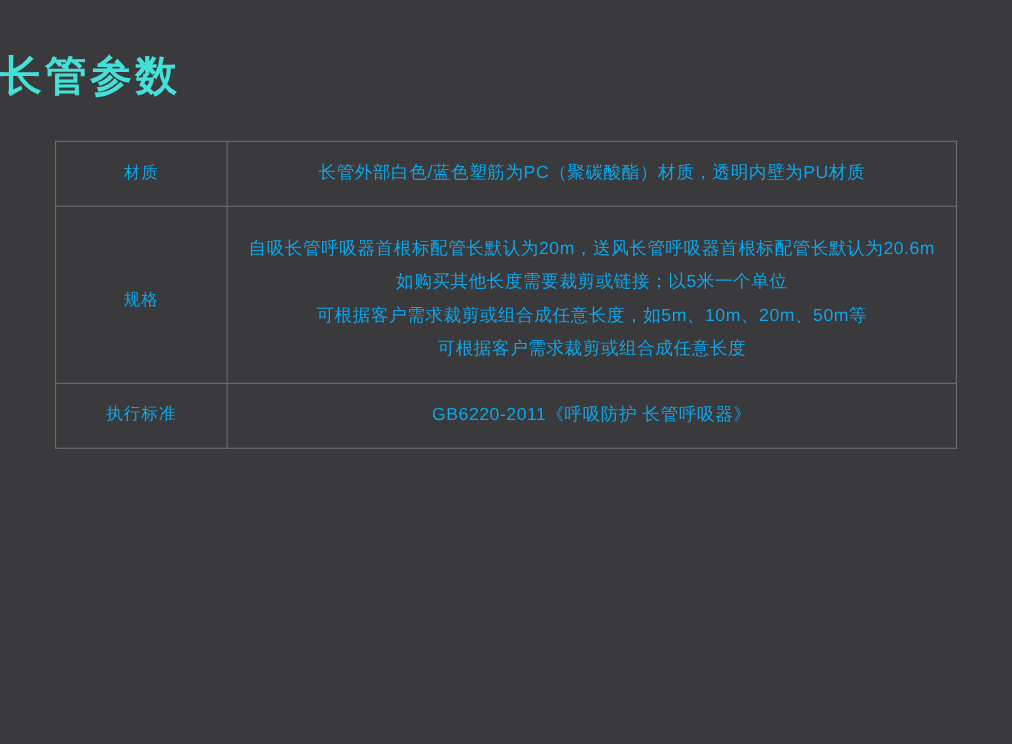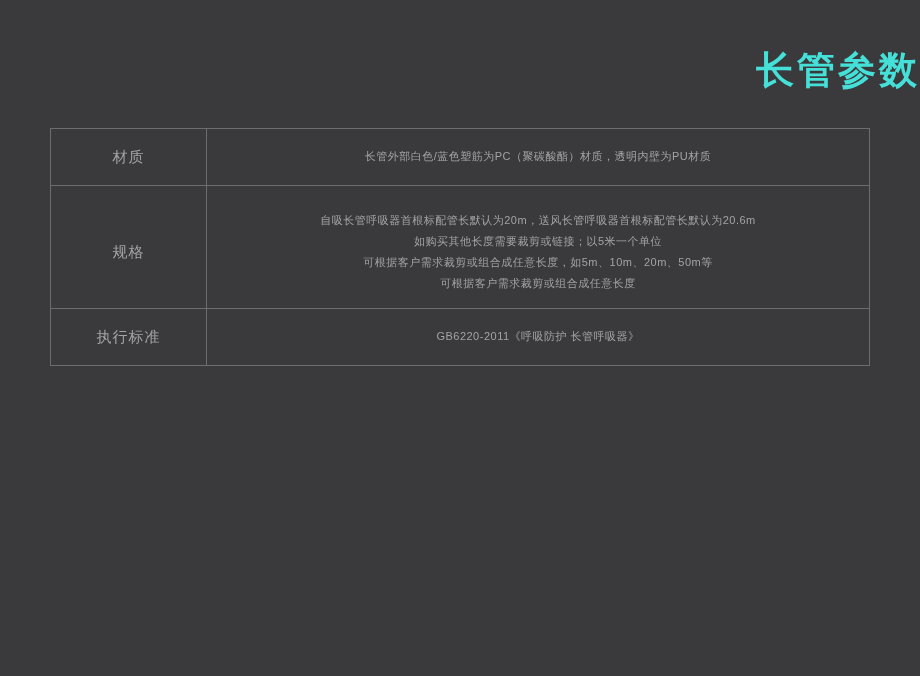--- a/index.html
+++ b/index.html
@@ -13,50 +13,50 @@
     font-family: "Liberation Sans", sans-serif;
     overflow: hidden;
   }
   .page {
     position: relative;
     width: 920px;
     height: 676px;
     box-sizing: border-box;
   }
   .title {
-    text-align: right;
+    text-align: left;
     color: #45e0d8;
     font-size: 38px;
     font-weight: bold;
     letter-spacing: 3px;
     padding-top: 48px;
     line-height: 1.2;
   }
   .spec-table {
     width: 820px;
     margin: 34px auto 0 auto;
     border-collapse: collapse;
     table-layout: fixed;
   }
   .spec-table td {
     border: 1px solid #6d6d70;
-    color: #a3a3a3;
+    color: #0ea5e9;
     font-size: 15px;
     text-align: center;
     vertical-align: middle;
     padding: 14px 10px;
     line-height: 1.9;
   }
   .spec-table td.label {
     width: 135px;
     font-size: 15px;
     letter-spacing: 1px;
   }
   .spec-table td.value {
-    font-size: 11px;
+    font-size: 16px;
     letter-spacing: 0.5px;
   }
   .spec-table tr.tall td {
     padding-top: 24px;
   }
   .value-line {
     display: block;
     white-space: nowrap;
   }
 </style>

